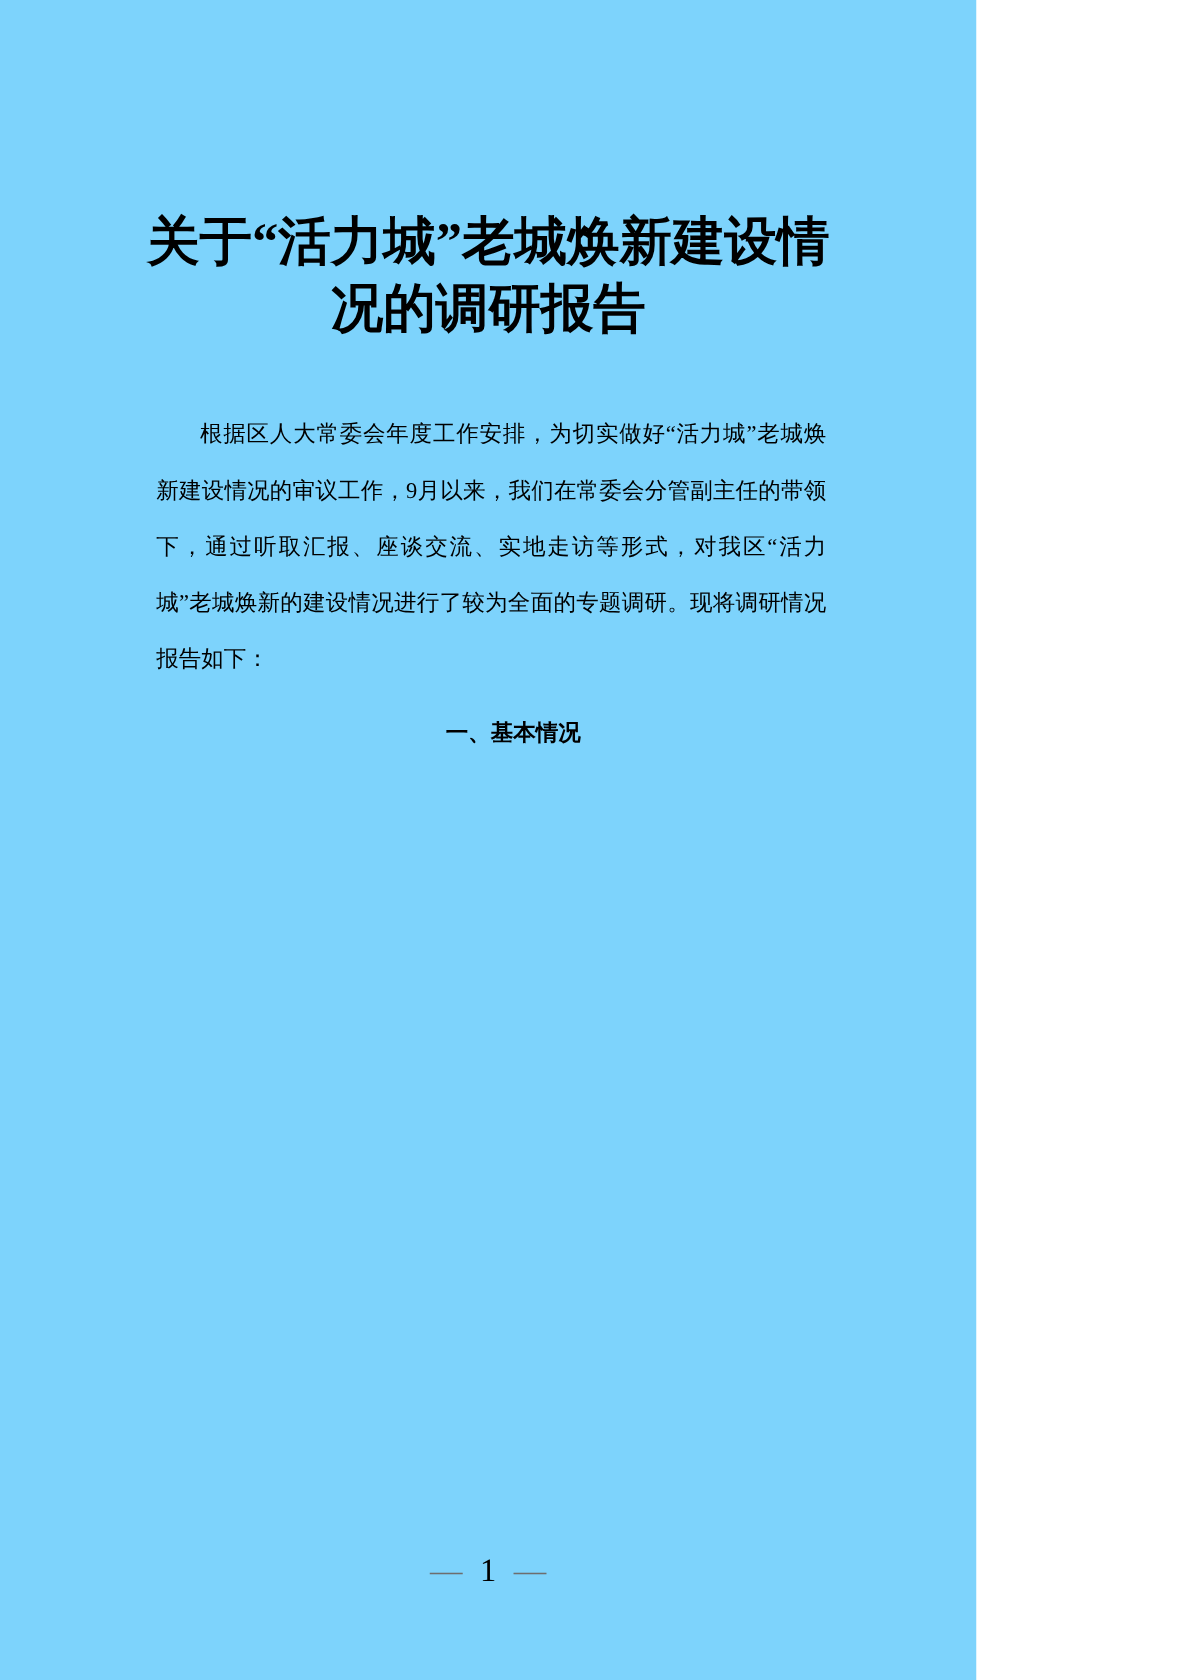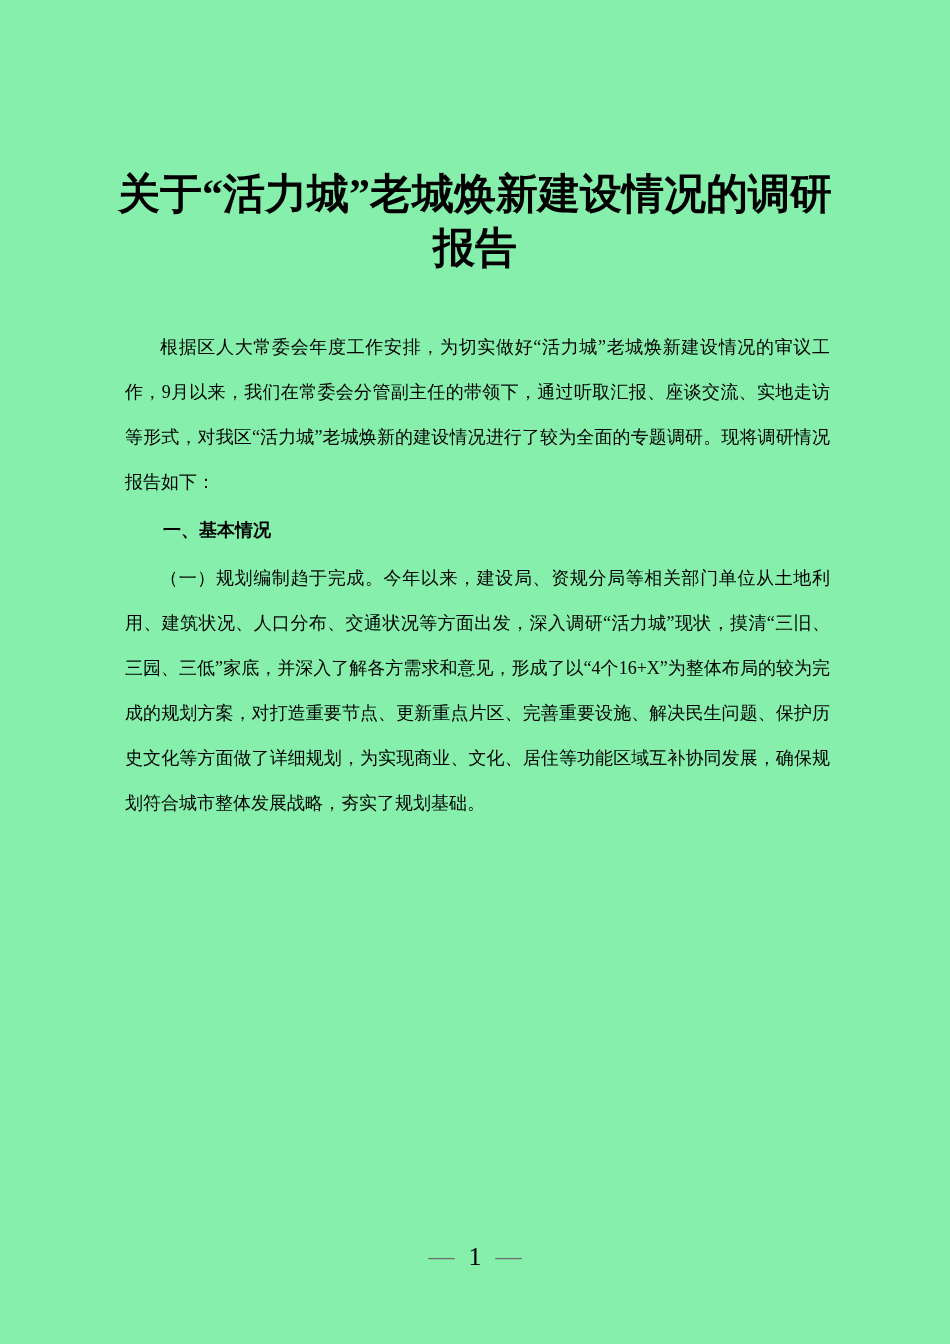--- a/index.html
+++ b/index.html
@@ -2,23 +2,23 @@
 <html><head>
 <meta charset="utf-8">
 <style>
   html, body {
     margin: 0;
     padding: 0;
     background: #ffffff;
   }
   .page {
     position: relative;
-    width: 950px;
+    width: 781px;
     height: 1344px;
-    background: #86efac;
+    background: #7dd3fc;
     color: #000000;
     overflow: hidden;
     font-family: "Liberation Serif", serif;
   }
   .doc-title {
     margin: 167px 112px 0 112px;
     font-size: 42px;
     font-weight: bold;
     line-height: 54px;
     text-align: center;
@@ -30,25 +30,25 @@
     font-size: 18px;
     line-height: 45px;
     text-align: justify;
     color: #000000;
   }
   .para {
     margin: 0;
     text-indent: 35px;
   }
   .section-heading {
-    margin: 3px;
+    margin: 16px;
     text-indent: 35px;
     font-weight: bold;
-    font-family: Liberation Sans, sans-serif;
-    text-align: left;
+    font-family: Liberation Mono, monospace;
+    text-align: center;
   }
   .page-footer {
     position: absolute;
     left: 0;
     bottom: 72px;
     width: 100%;
     text-align: center;
     font-size: 26px;
     line-height: 30px;
     font-family: "Liberation Serif", serif;
@@ -64,20 +64,19 @@
 </head>
 <body>
 
 <div class="page">
 
   <h1 class="doc-title">关于“活力城”老城焕新建设情况的调研报告</h1>
 
   <div class="doc-body">
     <p class="para">根据区人大常委会年度工作安排，为切实做好“活力城”老城焕新建设情况的审议工作，9月以来，我们在常委会分管副主任的带领下，通过听取汇报、座谈交流、实地走访等形式，对我区“活力城”老城焕新的建设情况进行了较为全面的专题调研。现将调研情况报告如下：</p>
     <p class="section-heading">一、基本情况</p>
-    <p class="para">（一）规划编制趋于完成。今年以来，建设局、资规分局等相关部门单位从土地利用、建筑状况、人口分布、交通状况等方面出发，深入调研“活力城”现状，摸清“三旧、三园、三低”家底，并深入了解各方需求和意见，形成了以“4个16+X”为整体布局的较为完成的规划方案，对打造重要节点、更新重点片区、完善重要设施、解决民生问题、保护历史文化等方面做了详细规划，为实现商业、文化、居住等功能区域互补协同发展，确保规划符合城市整体发展战略，夯实了规划基础。</p>
   </div>
 
   <div class="page-footer">
     <span class="footer-dash">—</span><span class="footer-num">1</span><span class="footer-dash">—</span>
   </div>
 
 </div>
 
 </body></html>

